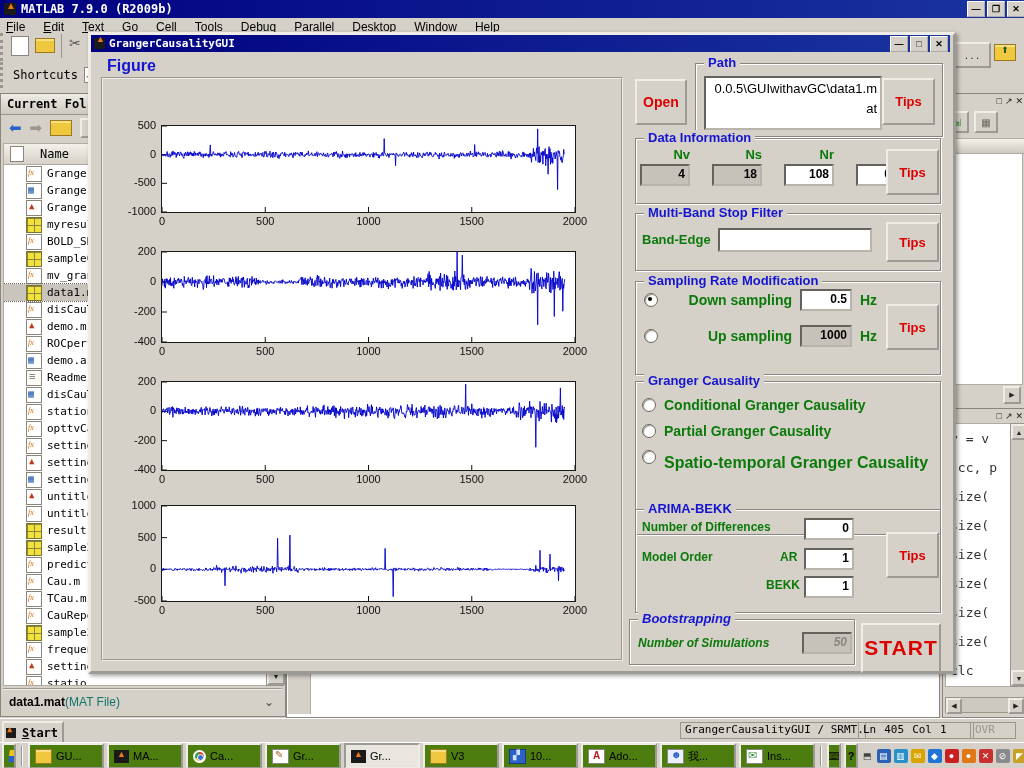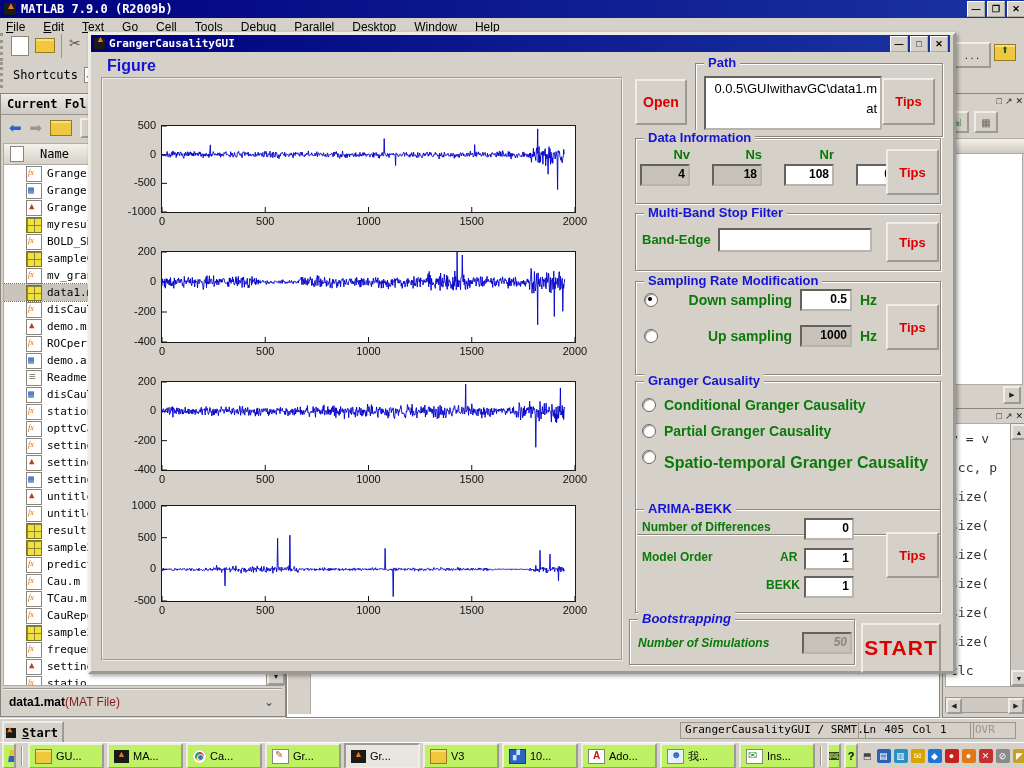--- a/index.html
+++ b/index.html
@@ -44,21 +44,21 @@
   .radio[data-selected="true"]::after{content:"";position:absolute;left:3px;top:3px;width:4px;height:4px;border-radius:50%;background:#000;}
   .optrow{position:absolute;display:flex;align-items:center;gap:8px;}
   
   .plotbox{position:absolute;background:#fff;border:1px solid #1a1a1a;}
   .ptick-y{position:absolute;width:46px;text-align:right;font-size:11px;color:#111;}
   .ptick-x{position:absolute;width:44px;text-align:center;font-size:11px;color:#111;}
   
   .sb{background:#cdc9c0;border:1px solid #9a968e;}
   .sb-btn{background:#d5d1c8;border:2px outset #f0ede6;display:flex;align-items:center;justify-content:center;font-size:7px;color:#222;}
   
-  .tb-btn{height:22px;border:2px outset #f0ede6;background:#bef264;display:flex;align-items:center;gap:4px;padding:0 5px;font-size:11px;white-space:nowrap;overflow:hidden;}
+  .tb-btn{height:22px;border:2px outset #f0ede6;background:#4d7c0f;display:flex;align-items:center;gap:4px;padding:0 5px;font-size:11px;white-space:nowrap;overflow:hidden;}
   .tb-btn[data-active="true"]{border-style:inset;background:#e9e6df;}
   .appicon{width:15px;height:13px;flex:none;position:relative;}
   .appicon[data-icon="folder"]{background:#f0c840;border:1px solid #9a7a20;box-shadow:inset 0 2px 0 #f8e080;}
   .appicon[data-icon="matlab"]{background:#1a1a1a;}
   .appicon[data-icon="matlab"]::after{content:"▲";position:absolute;left:3px;top:-1px;font-size:9px;color:#e87818;}
   .appicon[data-icon="chrome"]{border-radius:50%;width:13px;background:conic-gradient(#e03020 0 33%,#f0c020 33% 66%,#30a040 66% 100%);box-shadow:inset 0 0 0 3px #fff0,inset 0 0 0 2px #fff;}
   .appicon[data-icon="chrome"]::after{content:"";position:absolute;left:4px;top:4px;width:5px;height:5px;border-radius:50%;background:#3a70d0;border:1px solid #fff;}
   .appicon[data-icon="notes"]{background:#fff;border:1px solid #8a867e;}
   .appicon[data-icon="notes"]::after{content:"✎";position:absolute;left:2px;top:-1px;font-size:10px;color:#b06020;}
   .appicon[data-icon="blue"]{background:#2a62c5;border:1px solid #1a3a80;}
@@ -251,21 +251,21 @@
       </div>
 
     <div class="abs sb" style="left:265px;top:70px;width:16px;height:520px;">
       <div class="sb-btn abs" style="left:0;top:0;width:14px;height:14px;">▲</div>
       <div class="abs raised" style="left:0;top:15px;width:14px;height:90px;"></div>
       <div class="sb-btn abs" style="left:0;bottom:0;width:14px;height:14px;">▼</div>
     </div>
 
     <div class="abs" style="left:2px;top:594px;width:279px;height:24px;background:#d5d1c8;border-top:2px groove #efece5;display:flex;align-items:center;">
       <span style="margin-left:6px;font-weight:bold;">data1.mat</span>
-      <span style="color:#7f1d1d;"> (MAT File)</span>
+      <span style="color:#0f766e;"> (MAT File)</span>
       <span style="margin-left:auto;margin-right:8px;color:#4a4a4a;">⌄</span>
     </div>
   </div>
 
   <div class="abs" style="left:286px;top:560px;width:652px;height:156px;background:#fff;border:1px solid #8a867e;">
     <div class="abs" style="left:1px;top:1px;width:22px;height:152px;background:#d5d1c8;border-right:1px solid #b0aca4;"></div>
   </div>
 
   <div class="abs" style="left:942px;top:93px;width:82px;height:314px;background:#d5d1c8;border:1px solid #8a867e;">
     <div class="abs" style="right:2px;top:2px;display:flex;gap:3px;color:#222;font-size:9px;">

